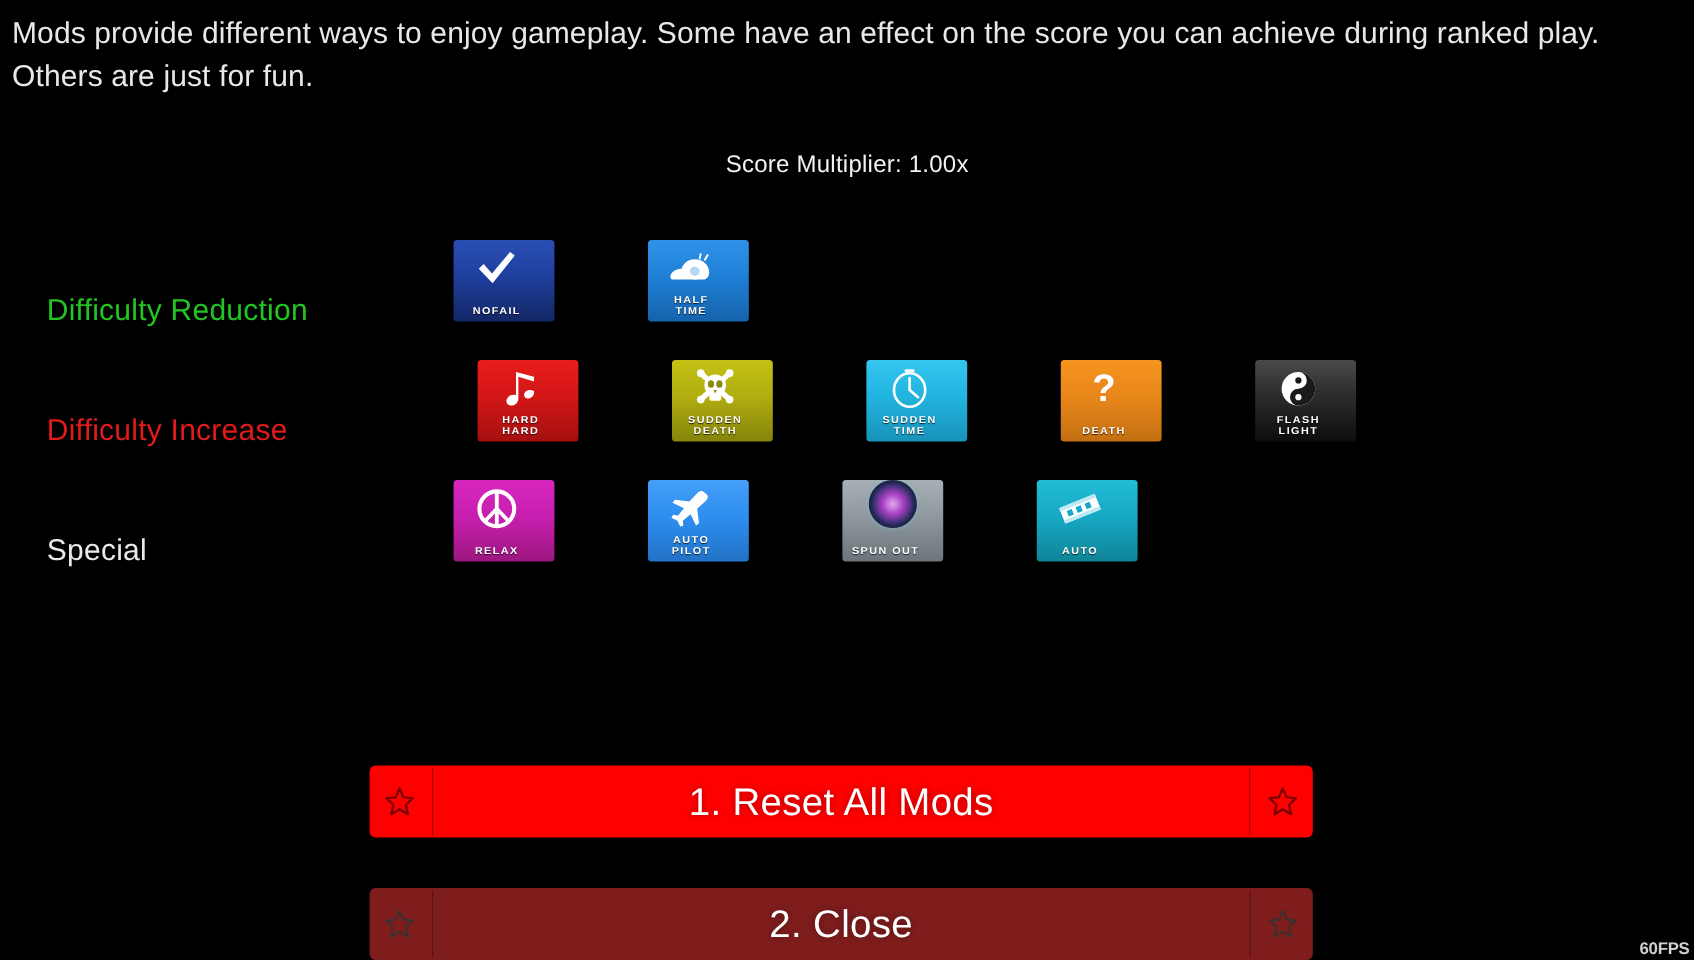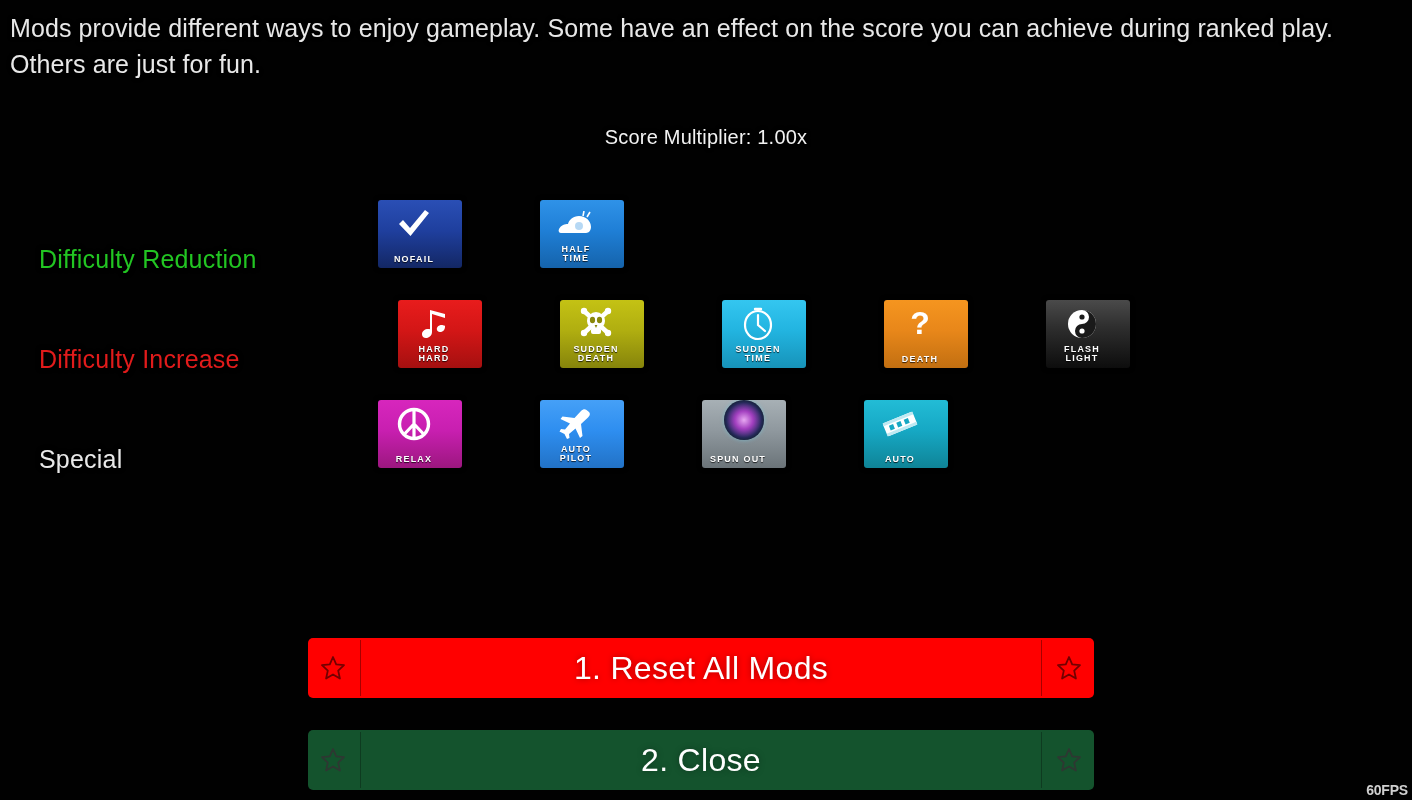--- a/index.html
+++ b/index.html
@@ -137,22 +137,22 @@
   }
   .osu-button {
     position: relative;
     height: 60px;
     border-radius: 5px;
     display: flex;
     align-items: center;
     justify-content: center;
     cursor: pointer;
   }
-  .osu-button.reset { background: #ff0000; margin-bottom: 32px; }
-  .osu-button.close { background: #14532d; margin-top: 20px; }
+  .osu-button.reset { background: #ff0000; margin-bottom: 42px; }
+  .osu-button.close { background: #7f1d1d; margin-top: 20px; }
   .osu-button .btn-label {
     color: #ffffff;
     font-size: 32px;
     letter-spacing: 0.3px;
     text-shadow: 0 0 6px rgba(0,0,0,0.35);
   }
   .osu-button .star {
     position: absolute;
     top: 50%;
     transform: translateY(-50%);

